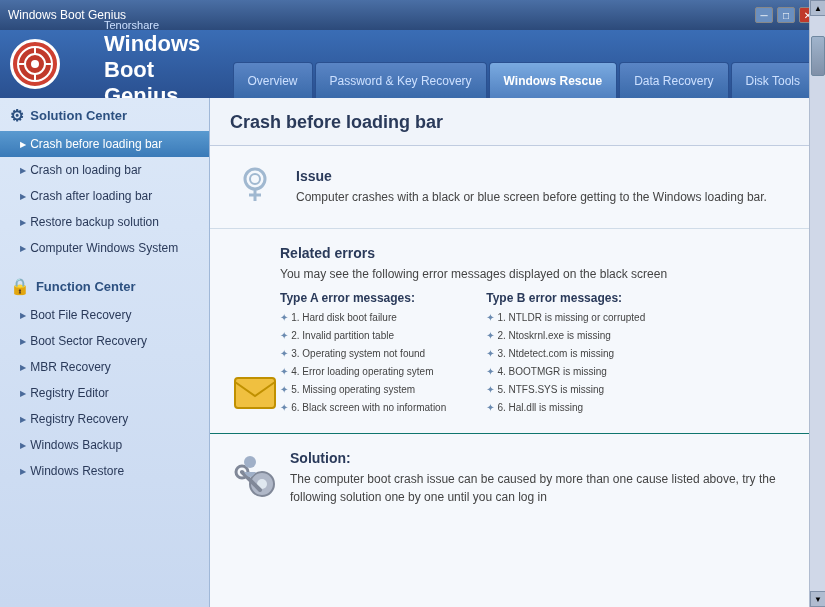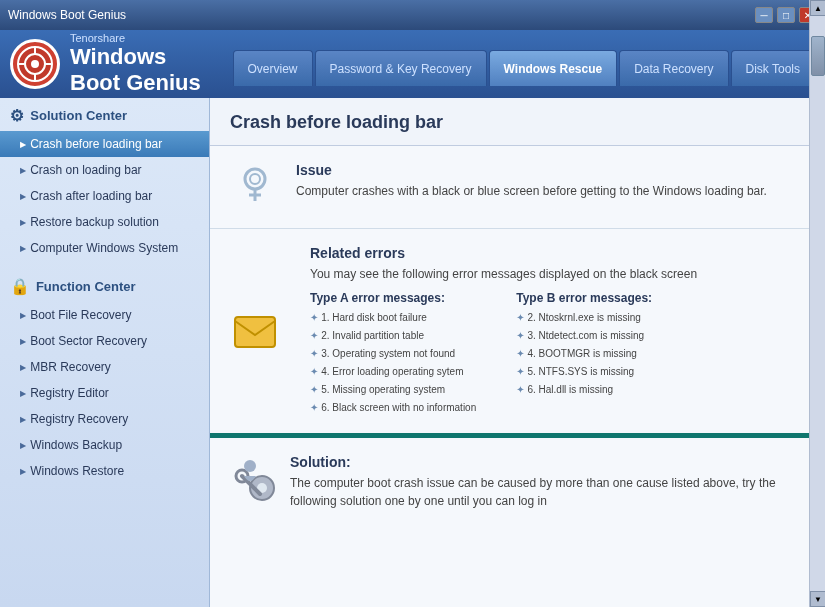--- a/index.html
+++ b/index.html
@@ -63,38 +63,39 @@
       border: 3px solid white;
       display: flex;
       align-items: center;
       justify-content: center;
       color: white;
       font-size: 20px;
       flex-shrink: 0;
     }
     .header-text {
       flex: 1;
+      margin-left: 34px;
     }
     .header-brand {
       color: #cce0ff;
       font-size: 11px;
     }
     .header-title {
       color: white;
       font-size: 22px;
       font-weight: bold;
     }
 
     
     .nav-tabs {
       display: flex;
       align-items: flex-end;
       height: 68px;
       gap: 2px;
-      padding-bottom: 12px;
+      padding-bottom: 0;
     }
     .nav-tab {
       padding: 6px 14px;
       background: linear-gradient(to bottom, #5a85c5, #3a6aaa);
       color: #cce0ff;
       cursor: pointer;
       border-radius: 4px 4px 0 0;
       font-size: 12px;
       height: 36px;
       display: flex;
@@ -205,21 +206,21 @@
       cursor: pointer;
       border: 1px solid #8090a8;
     }
 
     
     .content-section {
       padding: 16px 40px 16px 20px;
       border-bottom: 1px solid #d0dce8;
       display: flex;
       gap: 16px;
-      align-items: flex-start;
+      align-items: center;
     }
     .section-icon {
       width: 50px;
       height: 50px;
       flex-shrink: 0;
       display: flex;
       align-items: center;
       justify-content: center;
       font-size: 32px;
     }
@@ -234,24 +235,24 @@
     }
     .section-text {
       font-size: 12px;
       color: #444;
       line-height: 1.5;
     }
 
     
     .error-section {
       padding: 16px 20px;
-      border-bottom: 5px solid #0f766e;
-      display: flex;
-      gap: 30px;
-      align-items: center;
+      border-bottom: 1px solid #0f766e;
+      display: flex;
+      gap: 0;
+      align-items: flex-end;
     }
     .error-columns {
       display: flex;
       gap: 40px;
       margin-top: 8px;
     }
     .error-column h4 {
       font-size: 12px;
       color: #2a3a5a;
       margin-bottom: 4px;
@@ -394,20 +395,21 @@
                 <li>2. Invalid partition table</li>
                 <li>3. Operating system not found</li>
                 <li>4. Error loading operating sytem</li>
                 <li>5. Missing operating system</li>
                 <li>6. Black screen with no information</li>
               </ul>
           </div>
           <div class="error-column">
             <h4>Type B error messages:</h4>
             <ul class="error-list">
+                <li>1. NTLDR is missing or corrupted</li>
                 <li>2. Ntoskrnl.exe is missing</li>
                 <li>3. Ntdetect.com is missing</li>
                 <li>4. BOOTMGR is missing</li>
                 <li>5. NTFS.SYS is missing</li>
                 <li>6. Hal.dll is missing</li>
               </ul>
           </div>
         </div>
       </div>
     </div>

